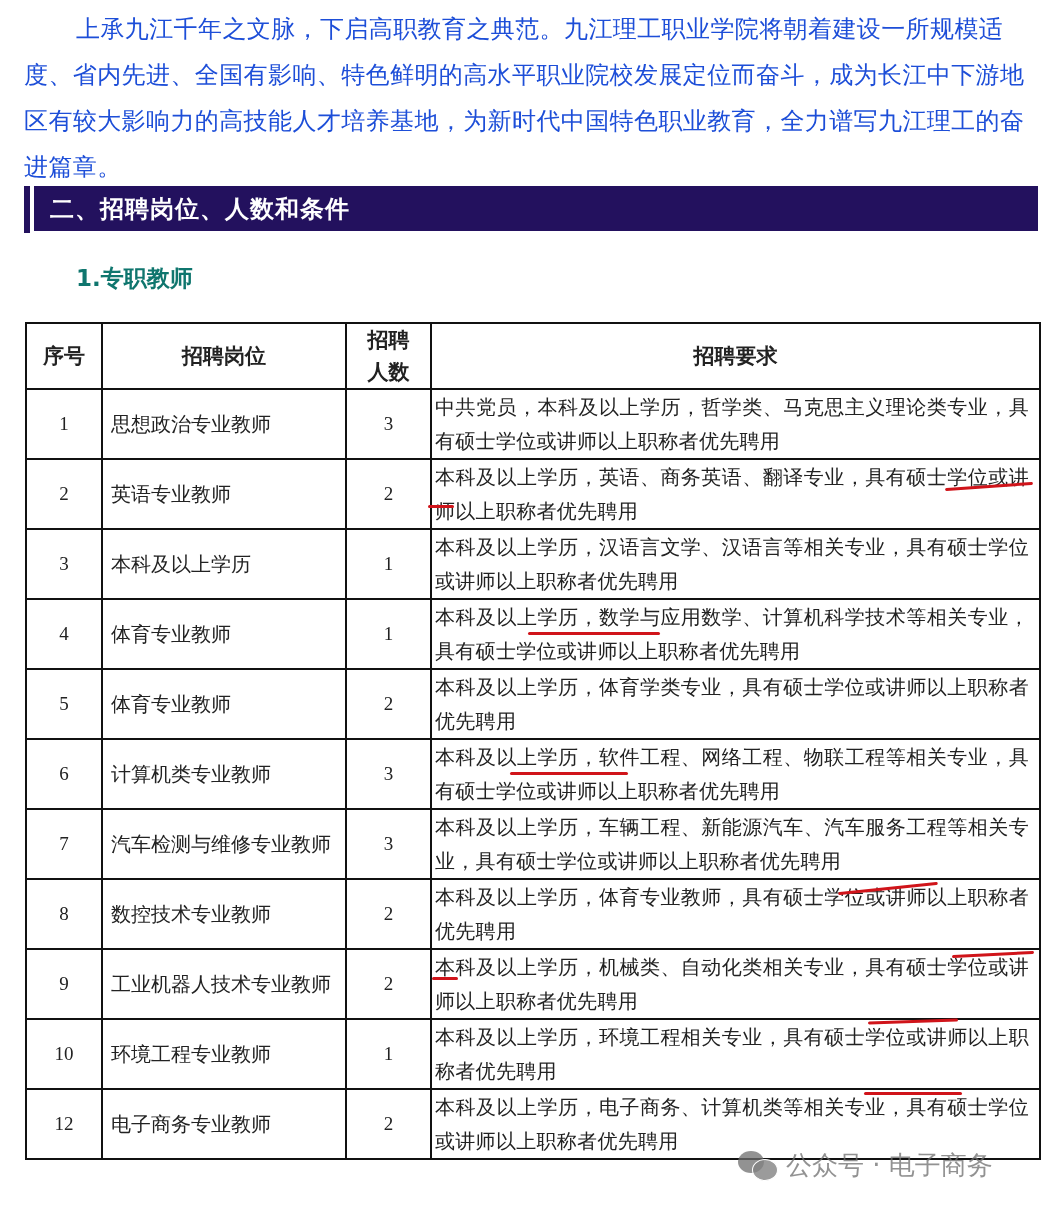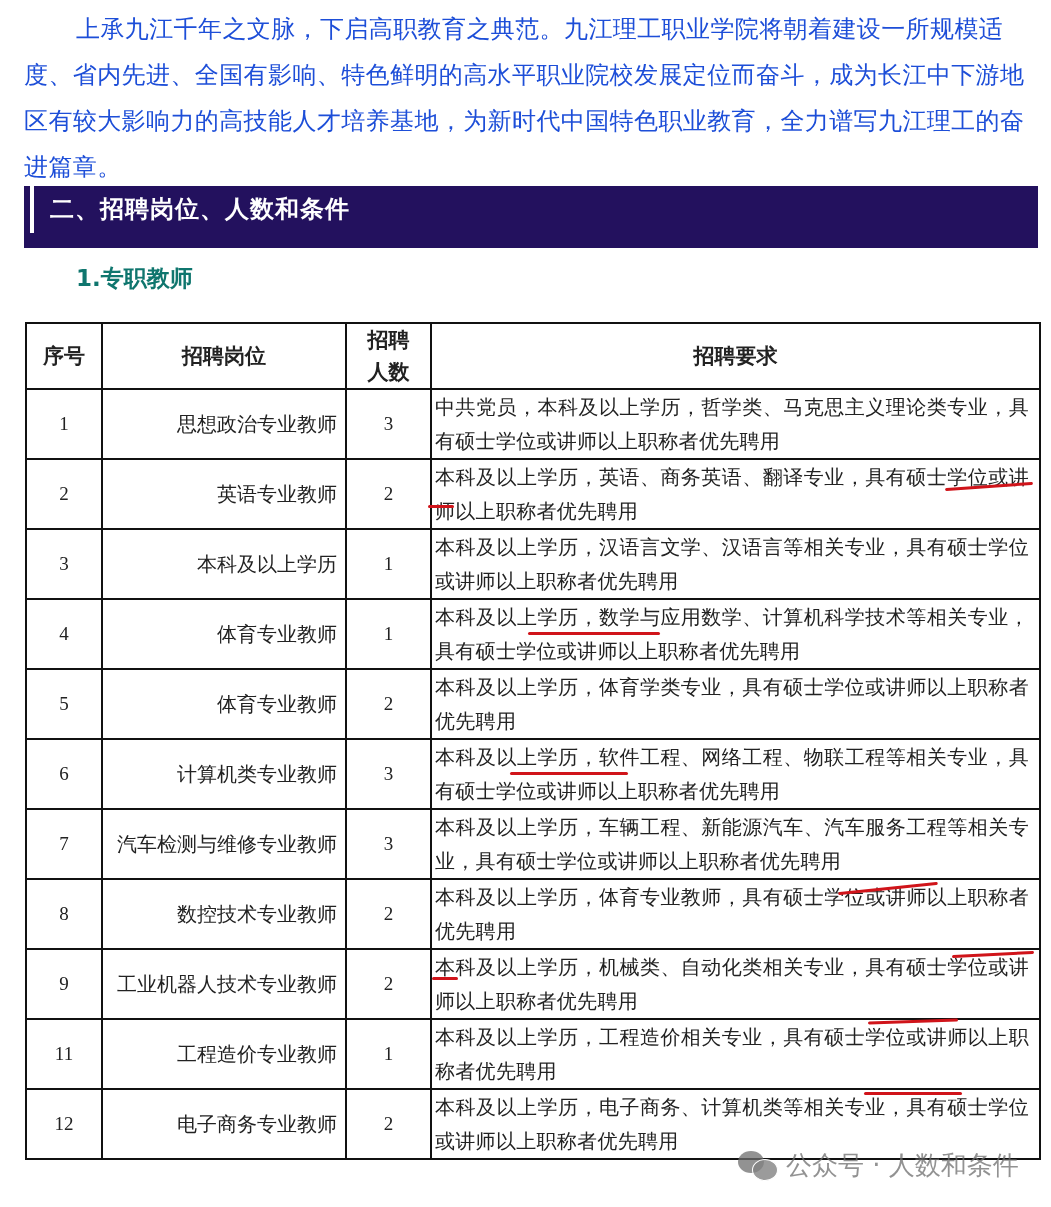--- a/index.html
+++ b/index.html
@@ -7,21 +7,21 @@
     width: 1051px; height: 1207px; overflow: hidden; position: relative;
     font-family: "DejaVu Sans", "Liberation Sans", sans-serif;
     color: #1a1a1a;
   }
   .intro {
     position: absolute; left: 24px; top: 6px; width: 1020px;
     font-size: 24px; line-height: 46px; letter-spacing: 0.4px;
     text-indent: 52px; color: #1d4ed8;
   }
   .section-banner {
-    position: absolute; left: 24px; top: 186px; width: 1014px; height: 62px;
+    position: absolute; left: 24px; top: 186px; width: 1014px; height: 45px;
     background: #23115e;
   }
   .section-banner .bar-left {
     position: absolute; left: 0; top: 0; width: 6px; height: 47px; background: #23115e;
   }
   .section-banner .gap {
     position: absolute; left: 6px; top: 0; width: 4px; height: 47px; background: #ffffff;
   }
   .section-banner .title {
     position: absolute; left: 26px; top: 0; line-height: 47px;
@@ -36,21 +36,21 @@
     width: 1014px; border-collapse: collapse; table-layout: fixed;
     font-size: 20px; color: #222;
   }
   table.jobs th, table.jobs td {
     border: 2px solid #111; padding: 0; vertical-align: middle;
   }
   table.jobs th {
     font-weight: bold; font-size: 21px; text-align: center; height: 62px; line-height: 32px;
   }
   table.jobs td.idx { text-align: center; font-family: "Liberation Serif", "DejaVu Serif", serif; font-size: 19px; }
-  table.jobs td.pos { text-align: right; line-height: 34px; padding: 0 8px; }
+  table.jobs td.pos { text-align: left; line-height: 34px; padding: 0 8px; }
   table.jobs td.cnt { text-align: center; font-family: "Liberation Serif", "DejaVu Serif", serif; font-size: 19px; }
   table.jobs td.req { text-align: justify; line-height: 34px; padding: 0 10px 0 3px; letter-spacing: 0.3px; }
   .underline-red { position: absolute; height: 3px; background: #d0141a; border-radius: 2px; }
   .watermark {
     position: absolute; left: 738px; top: 1148px; height: 34px;
     display: flex; align-items: center; gap: 8px;
     color: rgba(110,110,110,0.75); font-size: 26px; pointer-events: none;
   }
   .watermark .wx-icon { width: 40px; height: 32px; position: relative; }
   .watermark .wx-icon .b1 { position:absolute; left:0; top:2px; width:26px; height:22px; border-radius:50%; background: rgba(110,110,110,0.75); }
@@ -133,24 +133,24 @@
       <td class="cnt">2</td>
       <td class="req">本科及以上学历，体育专业教师，具有硕士学位或讲师以上职称者优先聘用</td>
     </tr>
     <tr style="height:70px">
       <td class="idx">9</td>
       <td class="pos">工业机器人技术专业教师</td>
       <td class="cnt">2</td>
       <td class="req">本科及以上学历，机械类、自动化类相关专业，具有硕士学位或讲师以上职称者优先聘用</td>
     </tr>
     <tr style="height:70px">
-      <td class="idx">11</td>
-      <td class="pos">工程造价专业教师</td>
+      <td class="idx">10</td>
+      <td class="pos">环境工程专业教师</td>
       <td class="cnt">1</td>
-      <td class="req">本科及以上学历，工程造价相关专业，具有硕士学位或讲师以上职称者优先聘用</td>
+      <td class="req">本科及以上学历，环境工程相关专业，具有硕士学位或讲师以上职称者优先聘用</td>
     </tr>
     <tr style="height:70px">
       <td class="idx">12</td>
       <td class="pos">电子商务专业教师</td>
       <td class="cnt">2</td>
       <td class="req">本科及以上学历，电子商务、计算机类等相关专业，具有硕士学位或讲师以上职称者优先聘用</td>
     </tr>
 
   </tbody>
 </table>
@@ -163,14 +163,14 @@
 <div class="underline-red" style="left:952px; top:953px; width:82px; transform:rotate(-3deg);"></div>
 <div class="underline-red" style="left:432px; top:977px; width:26px;"></div>
 <div class="underline-red" style="left:868px; top:1020px; width:90px; transform:rotate(-2deg);"></div>
 <div class="underline-red" style="left:864px; top:1092px; width:98px;"></div>
 
 <div class="watermark">
   <div class="wx-icon">
       <div class="b1"></div>
       <div class="b2"></div>
     </div>
-  <span>公众号 · 人数和条件</span>
+  <span>公众号 · 电子商务</span>
 </div>
 
 </body></html>

